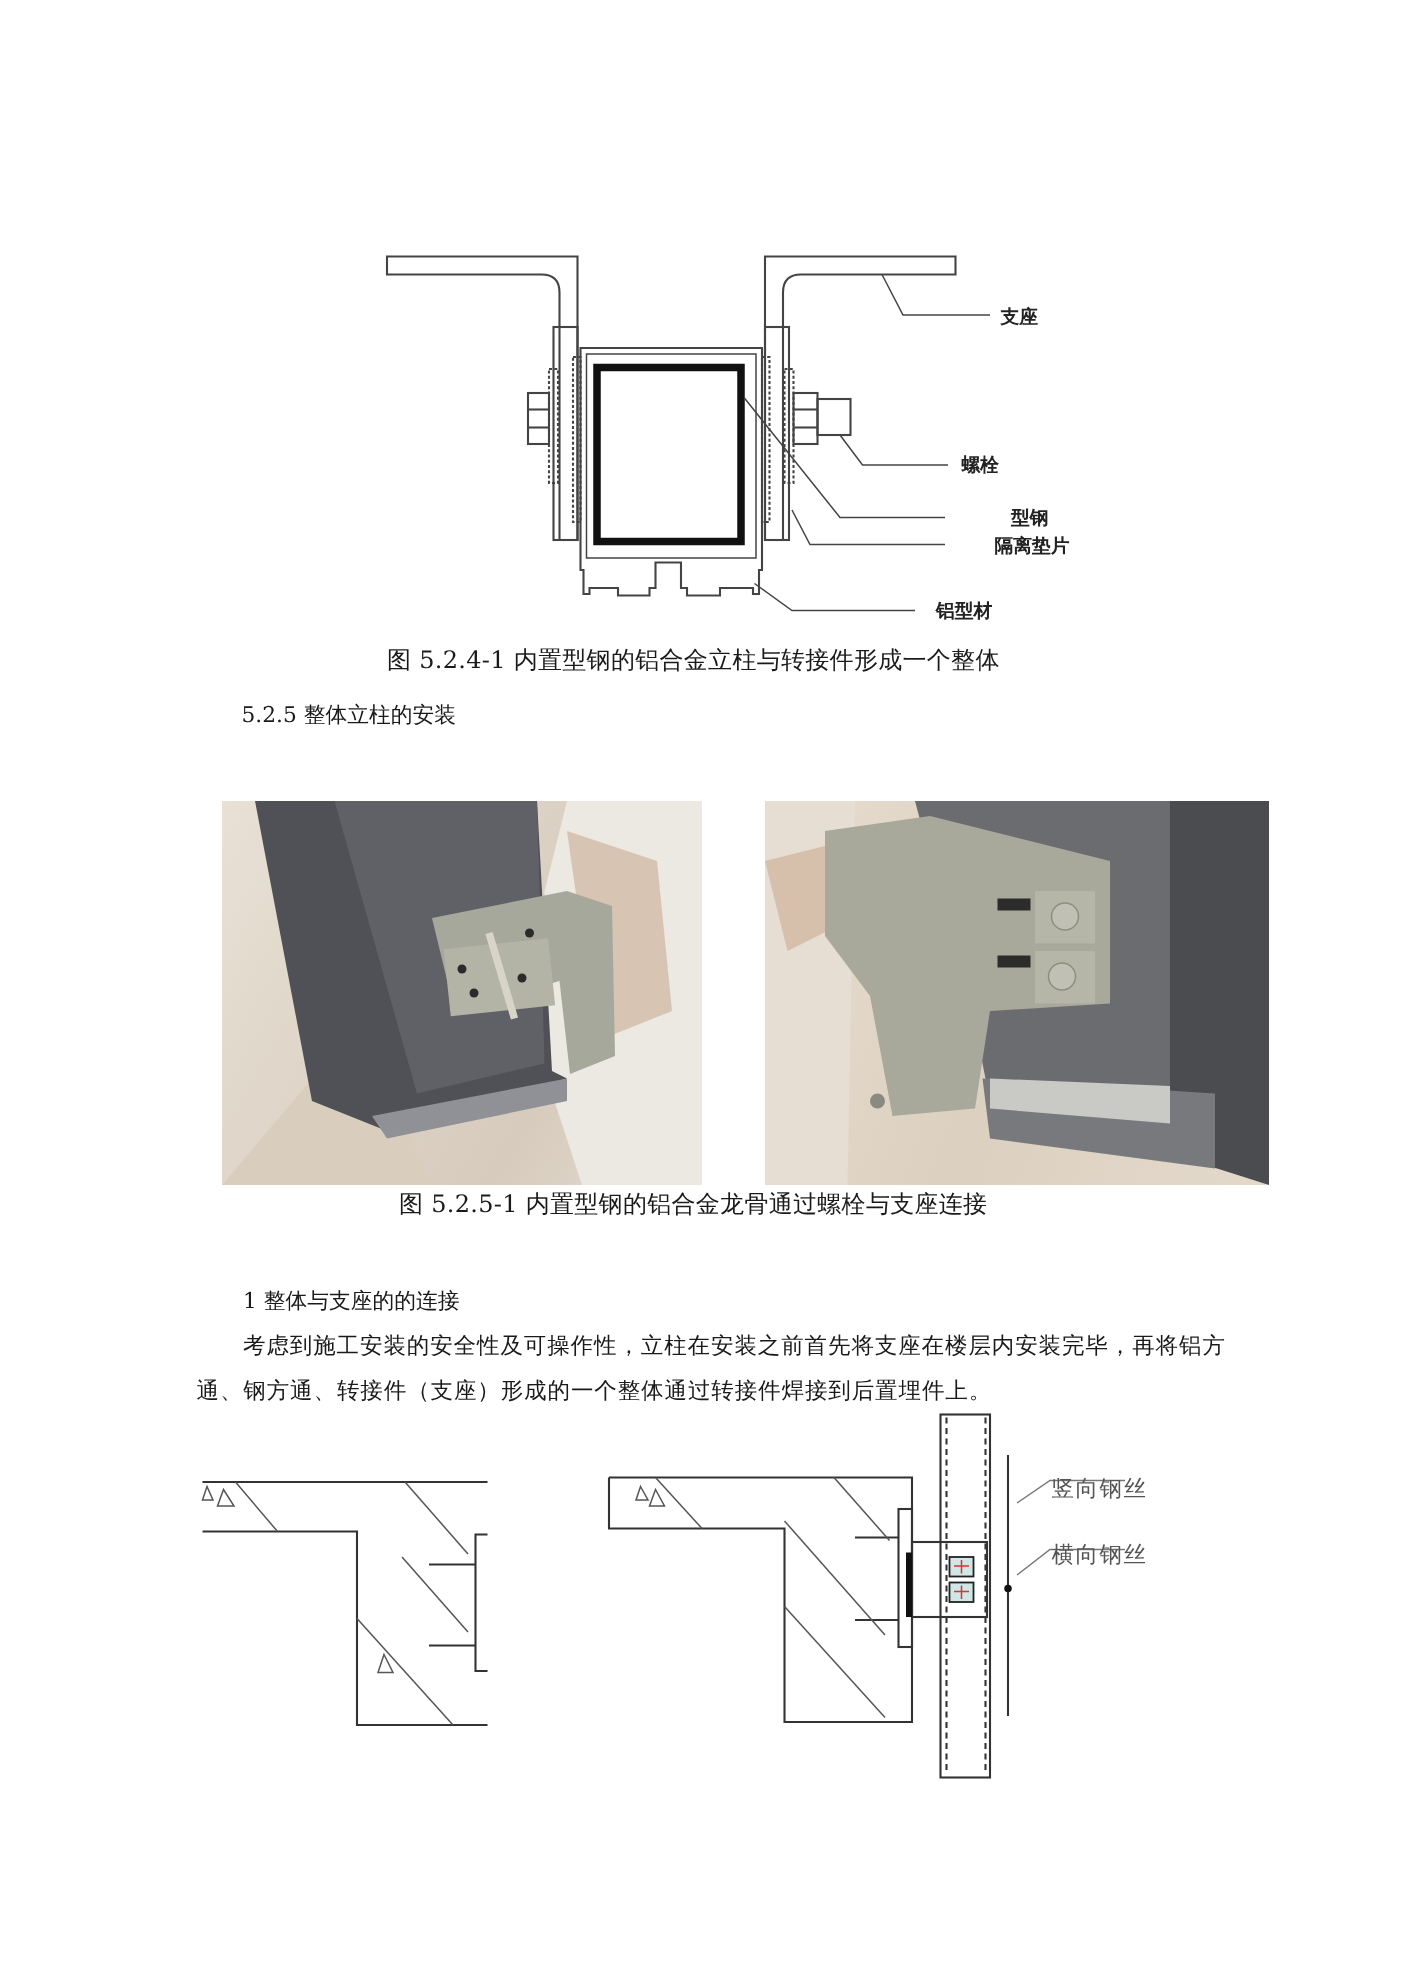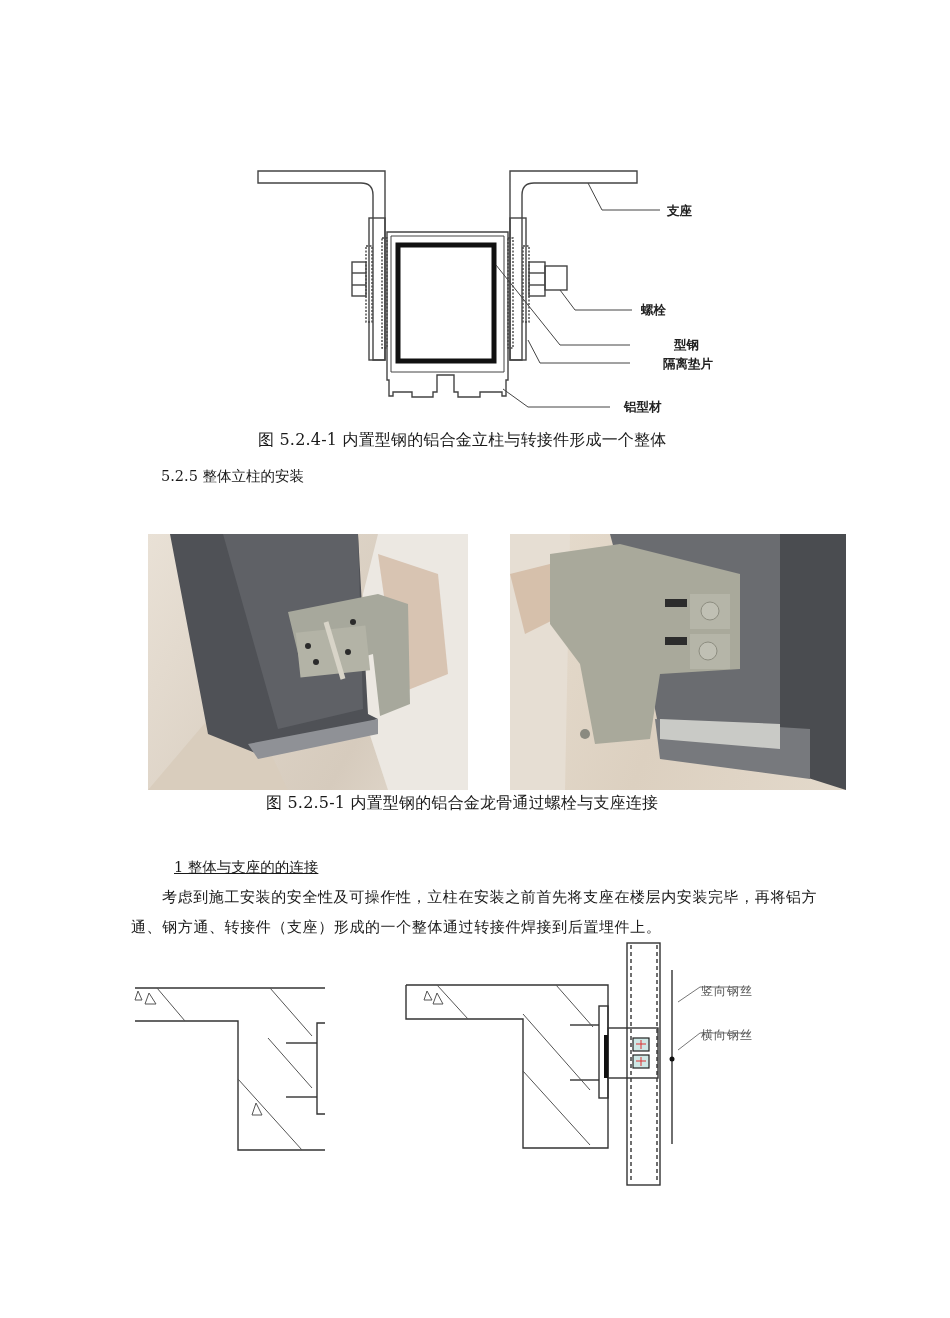--- a/index.html
+++ b/index.html
@@ -6,21 +6,21 @@
     body {
       width: 950px; height: 1318px; position: relative; overflow: hidden;
       font-family: "DejaVu Serif", "Liberation Serif", serif;
       color: #1a1a1a;
     }
     .abs { position: absolute; }
     .caption { font-size: 16px; white-space: nowrap; letter-spacing: 0.2px; }
     .heading { font-size: 14.5px; white-space: nowrap; }
     .para { font-size: 15px; white-space: nowrap; letter-spacing: 0.6px; }
     .label { font-family: "DejaVu Sans", "Liberation Sans", sans-serif; font-size: 12.5px; font-weight: bold; color: #222; white-space: nowrap; }
-    .lbl2 { font-family: Liberation Serif, serif; font-size: 12px; color: #555; white-space: nowrap; letter-spacing: 1px; }
+    .lbl2 { font-family: Liberation Serif, serif; font-size: 15px; color: #555; white-space: nowrap; letter-spacing: 1px; }
     svg { position: absolute; overflow: visible; }
   </style>
 </head>
 <body>
 
 <div class="abs" style="left:0;top:0;width:834px;height:420px;">
   <svg width="950" height="420" viewBox="0 0 950 420">
     <g fill="none" stroke="#444" stroke-width="1.4">
 
       <path d="M258,171 L385,171 L385,360 L373,360 L373,195 Q373,183 361,183 L258,183 Z"></path>
@@ -100,21 +100,21 @@
     <circle cx="200" cy="77" r="9" fill="#c0c0b4" stroke="#8d8d80"></circle>
     <circle cx="198" cy="117" r="9" fill="#c0c0b4" stroke="#8d8d80"></circle>
     <rect x="155" y="65" width="22" height="8" fill="#2c2c2c"></rect>
     <rect x="155" y="103" width="22" height="8" fill="#2c2c2c"></rect>
     <circle cx="75" cy="200" r="5" fill="#8a8a80"></circle>
   </svg>
 </div>
 
 <div class="abs caption" style="left:266px;top:793px;">图 5.2.5-1 内置型钢的铝合金龙骨通过螺栓与支座连接</div>
 
-<div class="abs heading" style="left:174px;top:858px;text-decoration:underline;">1 整体与支座的的连接</div>
+<div class="abs heading" style="left:162px;top:858px;">1 整体与支座的的连接</div>
 <div class="abs para" style="left:162px;top:888px;">考虑到施工安装的安全性及可操作性，立柱在安装之前首先将支座在楼层内安装完毕，再将铝方</div>
 <div class="abs para" style="left:131px;top:918px;">通、钢方通、转接件（支座）形成的一个整体通过转接件焊接到后置埋件上。</div>
 
 <div class="abs" style="left:0;top:930px;width:950px;height:300px;">
   <svg width="950" height="300" viewBox="0 930 950 300">
     <g fill="none" stroke="#333" stroke-width="1.4">
 
       <polyline points="135,988 325,988"></polyline>
       <polyline points="135,1021 238,1021 238,1150 325,1150"></polyline>
       <polyline points="325,1023 317,1023 317,1114 325,1114"></polyline>

